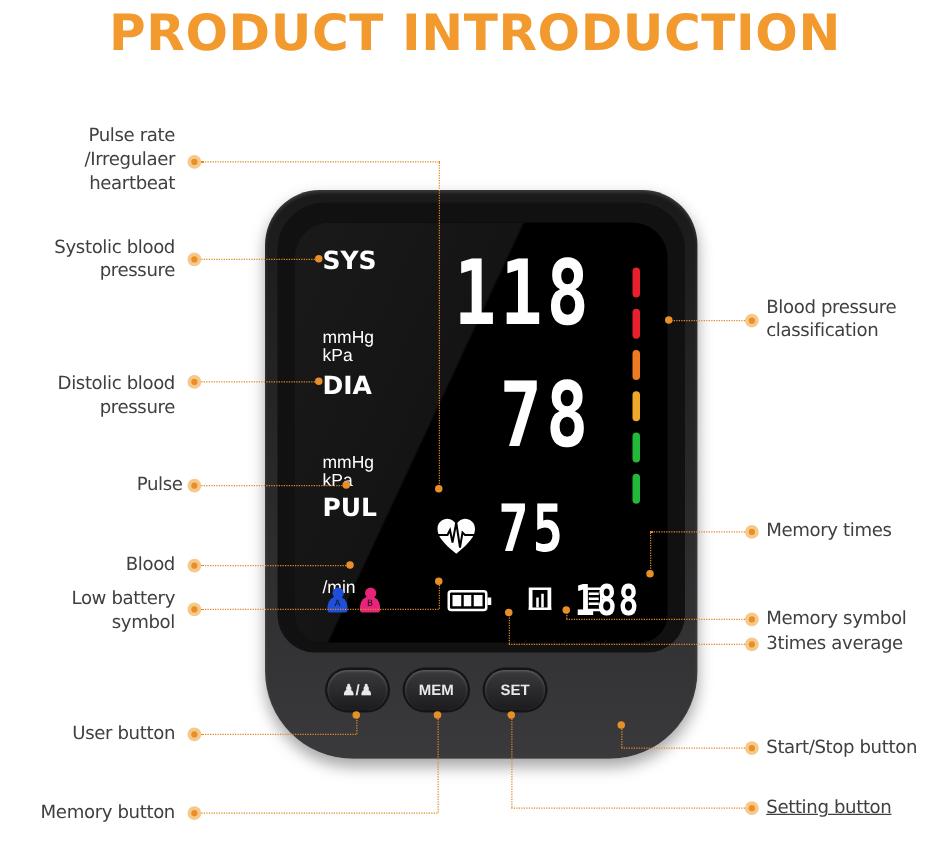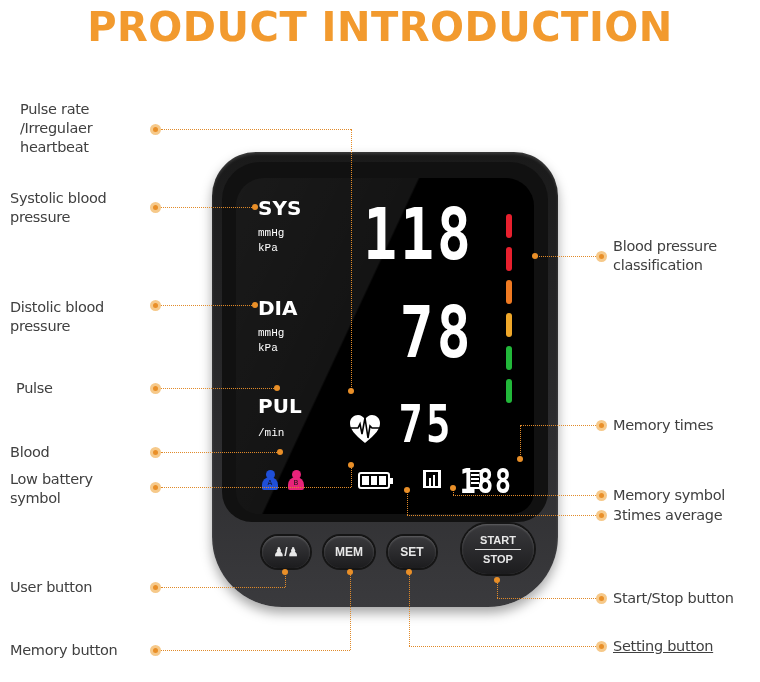--- a/index.html
+++ b/index.html
@@ -26,21 +26,21 @@
   .screen {
     position: absolute; left: 24px; top: 26px; width: 298px; height: 336px;
     background: #000; border-radius: 28px 28px 22px 22px; overflow: hidden;
   }
   .glare {
     position: absolute; left: 0; top: 0; width: 100%; height: 100%;
     background: linear-gradient(115deg, rgba(255,255,255,0.10) 0%, rgba(255,255,255,0.08) 40%, rgba(0,0,0,0) 40.5%);
   }
 
   .lbl-big { position: absolute; color: #fff; font-weight: bold; font-size: 20px; font-family: "DejaVu Sans", sans-serif; }
-  .lbl-small { position: absolute; color: #fff; font-size: 11px; line-height: 15px; font-family: Liberation Mono, monospace; }
+  .lbl-small { position: absolute; color: #fff; font-size: 14px; line-height: 15px; font-family: Liberation Sans, sans-serif; margin-top: 36px; }
 
   .seg { position: absolute; color: #fff; font-family: "DejaVu Sans Mono", monospace; font-weight: bold; letter-spacing: 4px; transform: scaleX(0.78); transform-origin: right center; text-align: right; }
   .seg-sys { right: 60px; top: 20px; font-size: 72px; line-height: 72px; }
   .seg-dia { right: 60px; top: 118px; font-size: 72px; line-height: 72px; }
   .seg-pul { right: 80px; top: 220px; font-size: 52px; line-height: 52px; }
   .seg-mem { right: 22px; top: 286px; font-size: 34px; line-height: 34px; letter-spacing: 2px; }
 
   .bars { position: absolute; right: 20px; top: 36px; width: 8px; }
   .bar { width: 6px; height: 24px; border-radius: 3px; margin-bottom: 9px; }
 
@@ -69,21 +69,21 @@
     display: flex; align-items: center; justify-content: center;
   }
   .btn-user { left: 50px; top: 384px; width: 48px; }
   .btn-mem { left: 112px; top: 384px; width: 50px; }
   .btn-set { left: 176px; top: 384px; width: 48px; }
   .btn-start { left: 250px; top: 372px; width: 72px; height: 50px; border-radius: 25px; flex-direction: column; font-size: 11px; }
   .btn-start .line { width: 46px; height: 1px; background: #ddd; margin: 3px 0; }
 
   
   .callout { position: absolute; font-family: "DejaVu Sans", sans-serif; font-size: 14.5px; line-height: 19px; color: #404040; letter-spacing: -0.3px; }
-  .callout.left { }
+  .callout.left { text-align: right; }
   .dot { position: absolute; width: 11px; height: 11px; border-radius: 50%; background: #f6c98a; }
   .dot::after { content: ""; position: absolute; left: 3px; top: 3px; width: 5px; height: 5px; border-radius: 50%; background: #e98f28; }
   .hline { position: absolute; height: 0; border-top: 1.5px dotted #e08a2a; }
   .vline { position: absolute; width: 0; border-left: 1.5px dotted #e08a2a; }
   .pin { position: absolute; width: 6px; height: 6px; border-radius: 50%; background: #e98f28; }
 </style>
 </head>
 <body>
 
 <div class="title">PRODUCT INTRODUCTION</div>
@@ -154,25 +154,20 @@
     <div class="icon-memsym">
       <span></span>
         <span></span>
         <span></span>
     </div>
   </div>
 
   <div class="btn btn-user">♟/♟</div>
   <div class="btn btn-mem">MEM</div>
   <div class="btn btn-set">SET</div>
-  <div class="btn btn-start">
-    <span>START</span>
-    <span class="line"></span>
-    <span>STOP</span>
-  </div>
 </div>
 
 <div class="callout left" style="left:20px; top:100px; width:120px; white-space:pre-line;">Pulse rate
 /Irregulaer
 heartbeat</div>
 <div class="dot" style="left:150px; top:124px;"></div>
 <div class="hline" style="left:161px; top:129px; width:190px;"></div>
 <div class="vline" style="left:351px; top:129px; height:262px;"></div>
 <div class="pin" style="left:348px; top:388px;"></div>
 

